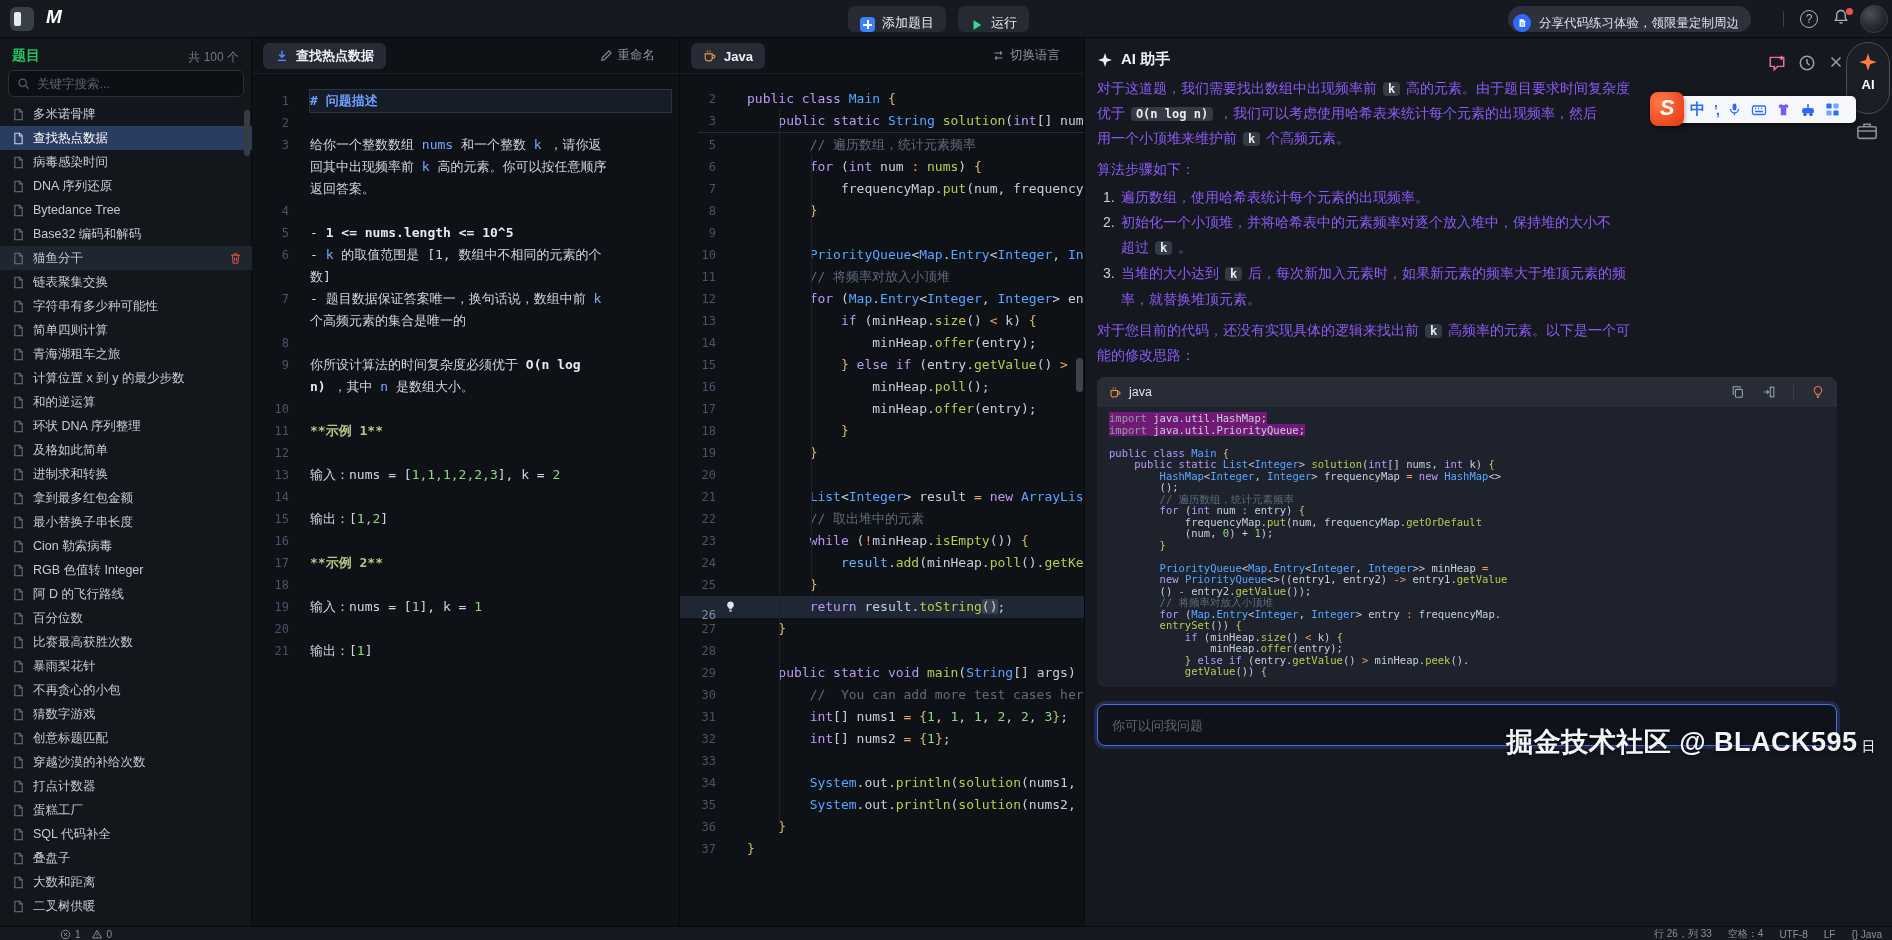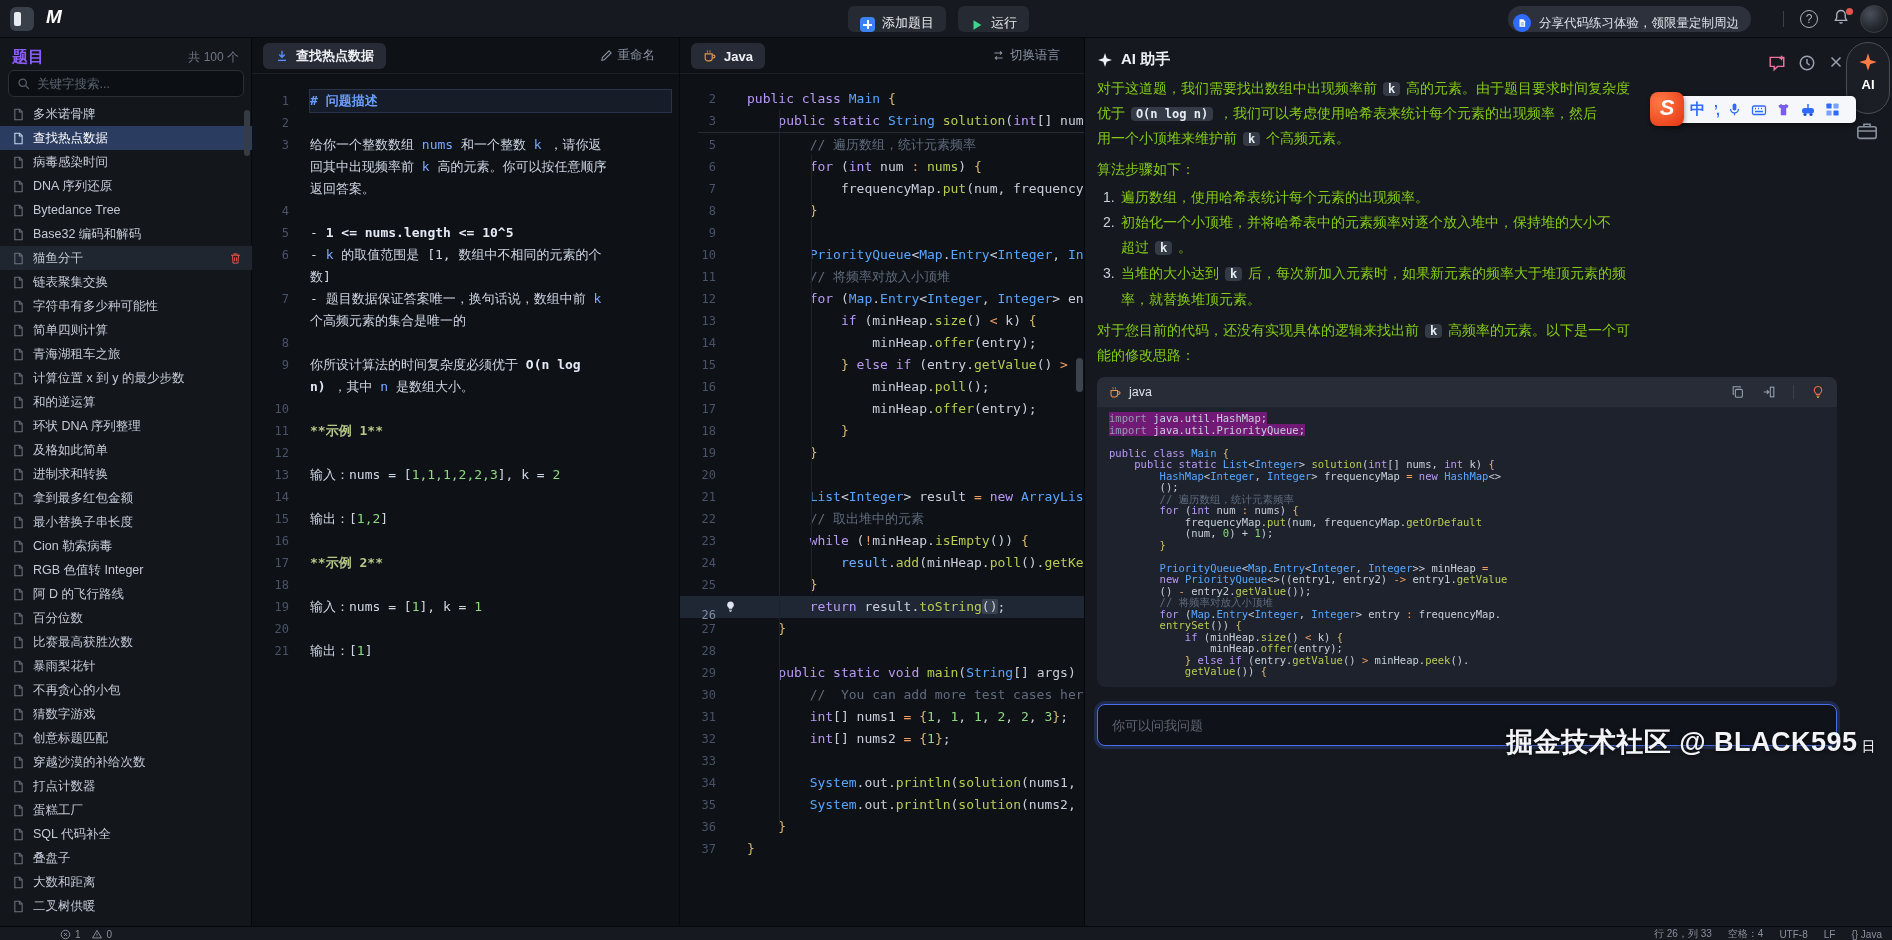--- a/index.html
+++ b/index.html
@@ -29,21 +29,21 @@
             background:radial-gradient(circle at 35% 30%, #4a505a 0%, #23272e 60%, #14171c 100%); border:1px solid #3a4046; cursor:pointer; }
 
   
   .panel { position:absolute; top:38px; height:888px; }
   #sidebar { left:0; width:252px; background:#13161b; border-right:1px solid #07090c; }
   #descp   { left:252px; width:428px; background:#0e1116; border-right:1px solid #07090c; }
   #editp   { left:680px; width:405px; background:#0e1116; border-right:1px solid #07090c; }
   #aip     { left:1085px; width:807px; background:#15181e; }
 
   
-  #sb-head { position:absolute; left:12px; top:9px; font-size:16px; font-weight:bold; color:#8b5cf6; }
+  #sb-head { position:absolute; left:12px; top:9px; font-size:14px; font-weight:bold; color:#22c55e; }
   #sb-count { position:absolute; right:12px; top:11px; font-size:12px; color:#6e7885; }
   #sb-search { position:absolute; left:8px; top:32px; width:236px; height:27px; background:#0c0f13; border:1px solid #2a2f38; border-radius:6px; }
   #sb-search svg { position:absolute; left:8px; top:6px; }
   #sb-search input { position:absolute; left:28px; top:0; width:200px; height:25px; background:transparent; border:none; outline:none; color:#aeb6c2; font-size:12.5px; }
   #sb-search input::placeholder { color:#59626e; }
   #sb-list { position:absolute; left:0; top:64px; width:252px; }
   .side-item { height:24px; display:flex; align-items:center; gap:8px; padding:0 10px 0 12px; font-size:12.5px; color:#c3cbd7; cursor:pointer; white-space:nowrap; }
   .side-item svg.fic { flex:0 0 auto; color:#6a7382; }
   .side-item .lbl { overflow:hidden; text-overflow:ellipsis; flex:1; }
   .side-item.selected { background:#2b3c61; color:#fff; }
@@ -80,21 +80,21 @@
   .tk-o { color:#f29e5f; } .tk-g { color:#d7ba6f; } .tk-i { color:#939cab; }
   .tk-h { color:#8a93a3; background:#242a34; border-radius:3px; }
   .tk-u { color:#6cb2ff; }
   .tk-hl { color:#c8cfda; background:#3a4150; border-radius:2px; }
   .tk-md { color:#6c9eff; font-weight:bold; }
   .tk-b { color:#ced6e4; }
   .tk-code { color:#7aa7ff; }
   .tk-num { color:#8fd982; }
   .tk-ex { color:#b6c98b; font-weight:bold; }
   .tk-mono { color:#e3eaf6; font-weight:bold; }
-  .tk-w { color:#84cc16; }
+  .tk-w { color:#8b5cf6; }
 
   
   #ed-scroll { position:absolute; left:396px; top:320px; width:7px; height:34px; background:#3c434d; border-radius:4px; }
 
   
   #ai-head { position:absolute; left:12px; top:12px; display:flex; align-items:center; gap:8px; font-size:15px; font-weight:bold; color:#eef1f6; }
   .ai-hic { position:absolute; top:16px; width:18px; height:18px; color:#9aa2b0; cursor:pointer; }
   #ai-body { position:absolute; left:12px; top:38px; width:770px; font-size:14px; color:#c9d1dc; }
   .ai-row { line-height:24px; white-space:pre-wrap; }
   .ai-h { margin-top:6px; }
@@ -652,21 +652,21 @@
         </div>
         <div id="ai-code">
             <div class="airow"><span class="seltext"><span class="tk tk-i">import </span><span class="tk tk-v">java.util.HashMap;</span></span></div>
             <div class="airow"><span class="seltext"><span class="tk tk-i">import </span><span class="tk tk-v">java.util.PriorityQueue;</span></span></div>
             <div class="airow">&nbsp;</div>
             <div class="airow"><span class="tk tk-k">public </span><span class="tk tk-k">class </span><span class="tk tk-t">Main </span><span class="tk tk-g">{</span></div>
             <div class="airow"><span class="tk tk-v">    </span><span class="tk tk-k">public </span><span class="tk tk-k">static </span><span class="tk tk-t">List</span><span class="tk tk-v">&lt;</span><span class="tk tk-t">Integer</span><span class="tk tk-v">&gt; </span><span class="tk tk-m">solution</span><span class="tk tk-v">(</span><span class="tk tk-k">int</span><span class="tk tk-v">[] nums, </span><span class="tk tk-k">int</span><span class="tk tk-v"> k) </span><span class="tk tk-g">{</span></div>
             <div class="airow"><span class="tk tk-v">        </span><span class="tk tk-t">HashMap</span><span class="tk tk-v">&lt;</span><span class="tk tk-t">Integer</span><span class="tk tk-v">, </span><span class="tk tk-t">Integer</span><span class="tk tk-v">&gt; frequencyMap </span><span class="tk tk-o">= </span><span class="tk tk-k">new </span><span class="tk tk-t">HashMap</span><span class="tk tk-v">&lt;&gt;</span></div>
             <div class="airow"><span class="tk tk-v">        ();</span></div>
             <div class="airow"><span class="tk tk-v">        </span><span class="tk tk-c">// 遍历数组，统计元素频率</span></div>
-            <div class="airow"><span class="tk tk-v">        </span><span class="tk tk-k">for </span><span class="tk tk-v">(</span><span class="tk tk-k">int</span><span class="tk tk-v"> num </span><span class="tk tk-o">: </span><span class="tk tk-v">nums) </span><span class="tk tk-g">{</span></div>
+            <div class="airow"><span class="tk tk-v">        </span><span class="tk tk-k">for </span><span class="tk tk-v">(</span><span class="tk tk-k">int</span><span class="tk tk-v"> num </span><span class="tk tk-o">: </span><span class="tk tk-v">entry) </span><span class="tk tk-g">{</span></div>
             <div class="airow"><span class="tk tk-v">            frequencyMap.</span><span class="tk tk-m">put</span><span class="tk tk-v">(num, frequencyMap.</span><span class="tk tk-m">getOrDefault</span></div>
             <div class="airow"><span class="tk tk-v">            (num, </span><span class="tk tk-s">0</span><span class="tk tk-v">) + </span><span class="tk tk-s">1</span><span class="tk tk-v">);</span></div>
             <div class="airow"><span class="tk tk-v">        </span><span class="tk tk-g">}</span></div>
             <div class="airow">&nbsp;</div>
             <div class="airow"><span class="tk tk-v">        </span><span class="tk tk-t">PriorityQueue</span><span class="tk tk-v">&lt;</span><span class="tk tk-t">Map</span><span class="tk tk-v">.</span><span class="tk tk-t">Entry</span><span class="tk tk-v">&lt;</span><span class="tk tk-t">Integer</span><span class="tk tk-v">, </span><span class="tk tk-t">Integer</span><span class="tk tk-v">&gt;&gt; minHeap </span><span class="tk tk-o">=</span></div>
             <div class="airow"><span class="tk tk-v">        </span><span class="tk tk-k">new </span><span class="tk tk-t">PriorityQueue</span><span class="tk tk-v">&lt;&gt;((entry1, entry2) </span><span class="tk tk-o">-&gt; </span><span class="tk tk-v">entry1.</span><span class="tk tk-m">getValue</span></div>
             <div class="airow"><span class="tk tk-v">        () </span><span class="tk tk-o">- </span><span class="tk tk-v">entry2.</span><span class="tk tk-m">getValue</span><span class="tk tk-v">());</span></div>
             <div class="airow"><span class="tk tk-v">        </span><span class="tk tk-c">// 将频率对放入小顶堆</span></div>
             <div class="airow"><span class="tk tk-v">        </span><span class="tk tk-k">for </span><span class="tk tk-v">(</span><span class="tk tk-t">Map</span><span class="tk tk-v">.</span><span class="tk tk-t">Entry</span><span class="tk tk-v">&lt;</span><span class="tk tk-t">Integer</span><span class="tk tk-v">, </span><span class="tk tk-t">Integer</span><span class="tk tk-v">&gt; entry </span><span class="tk tk-o">: </span><span class="tk tk-v">frequencyMap.</span></div>
             <div class="airow"><span class="tk tk-v">        </span><span class="tk tk-m">entrySet</span><span class="tk tk-v">()) </span><span class="tk tk-g">{</span></div>

